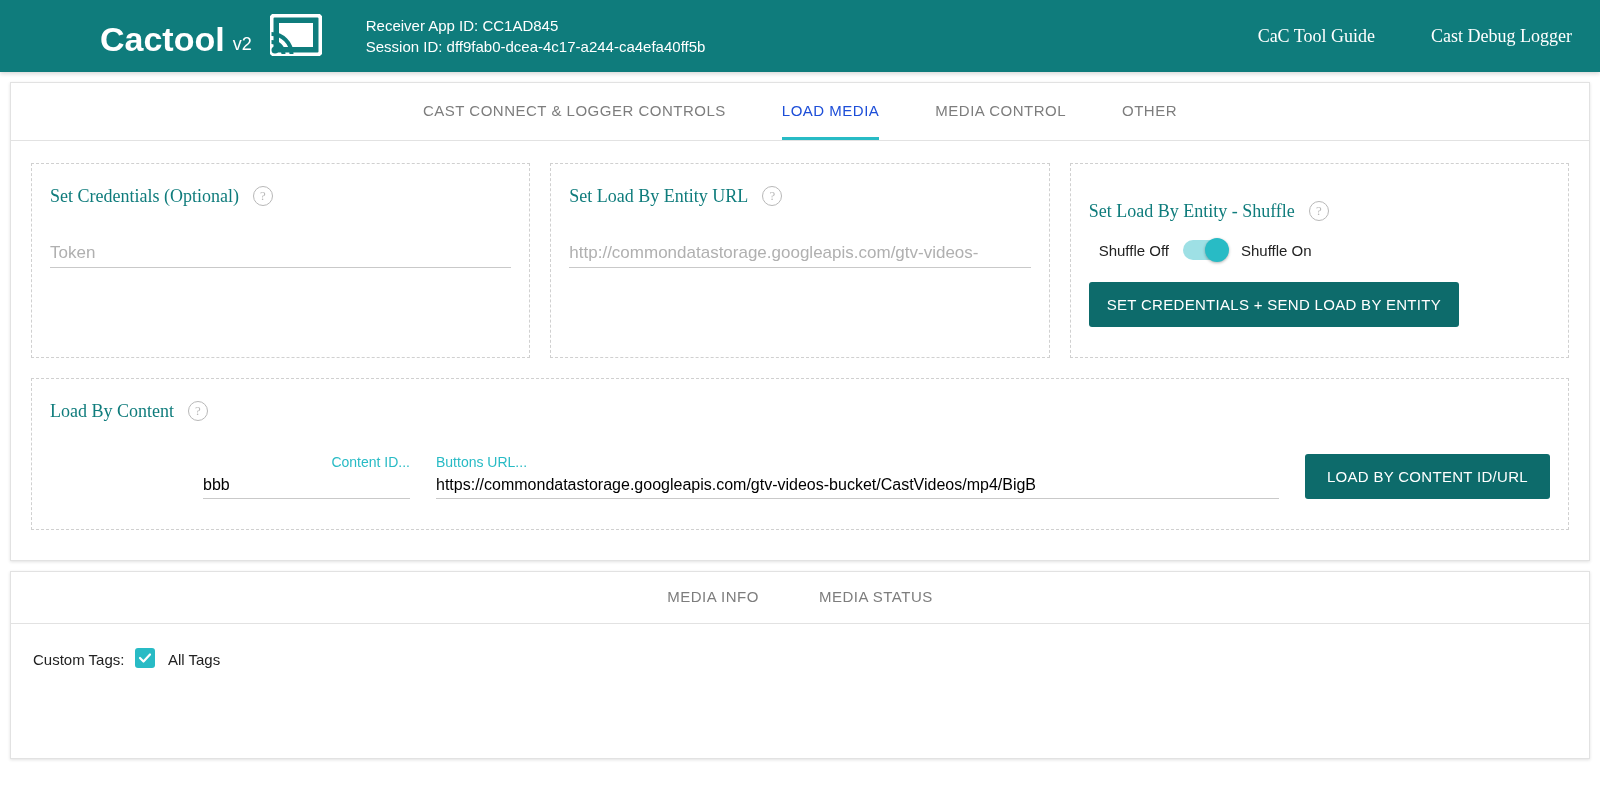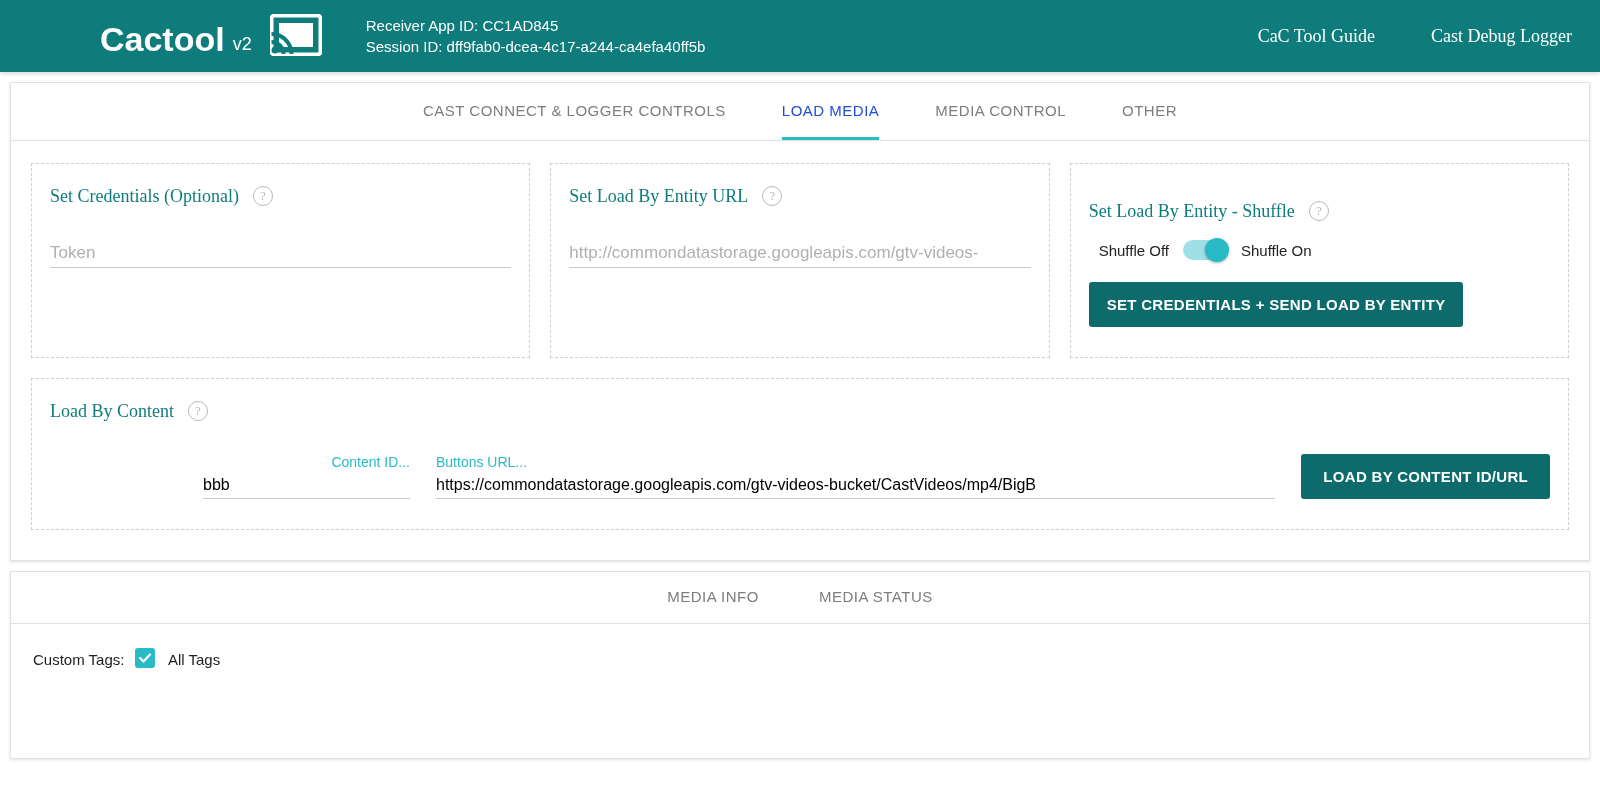--- a/index.html
+++ b/index.html
@@ -99,21 +99,21 @@
     width:100%;border:none;border-bottom:1px solid #c9c9c9;
     font-size:17px;padding:4px 0;background:transparent;
     outline:none;
   }
   .underline-input::placeholder{color:#b0b0b0;}
 
   .shuffle-row{display:flex;align-items:center;gap:14px;font-size:15px;margin-bottom:22px;}
 
   .primary-btn{
     background:var(--teal-dark);color:#fff;border:none;
-    padding:14px 18px;font-size:15px;font-weight:700;
+    padding:14px 18px;font-size:15px;font-weight:400;
     letter-spacing:0.3px;border-radius:3px;cursor:pointer;
   }
 
   
   .card.wide{margin-top:20px;}
   .field-row{display:flex;gap:26px;align-items:flex-end;}
   .field{display:flex;flex-direction:column;}
   .field-label{color:var(--accent-cyan);font-size:14px;margin-bottom:2px;}
   .field input{border:none;border-bottom:1px solid #c9c9c9;font-size:16px;padding:4px 0;outline:none;background:transparent;}
 

